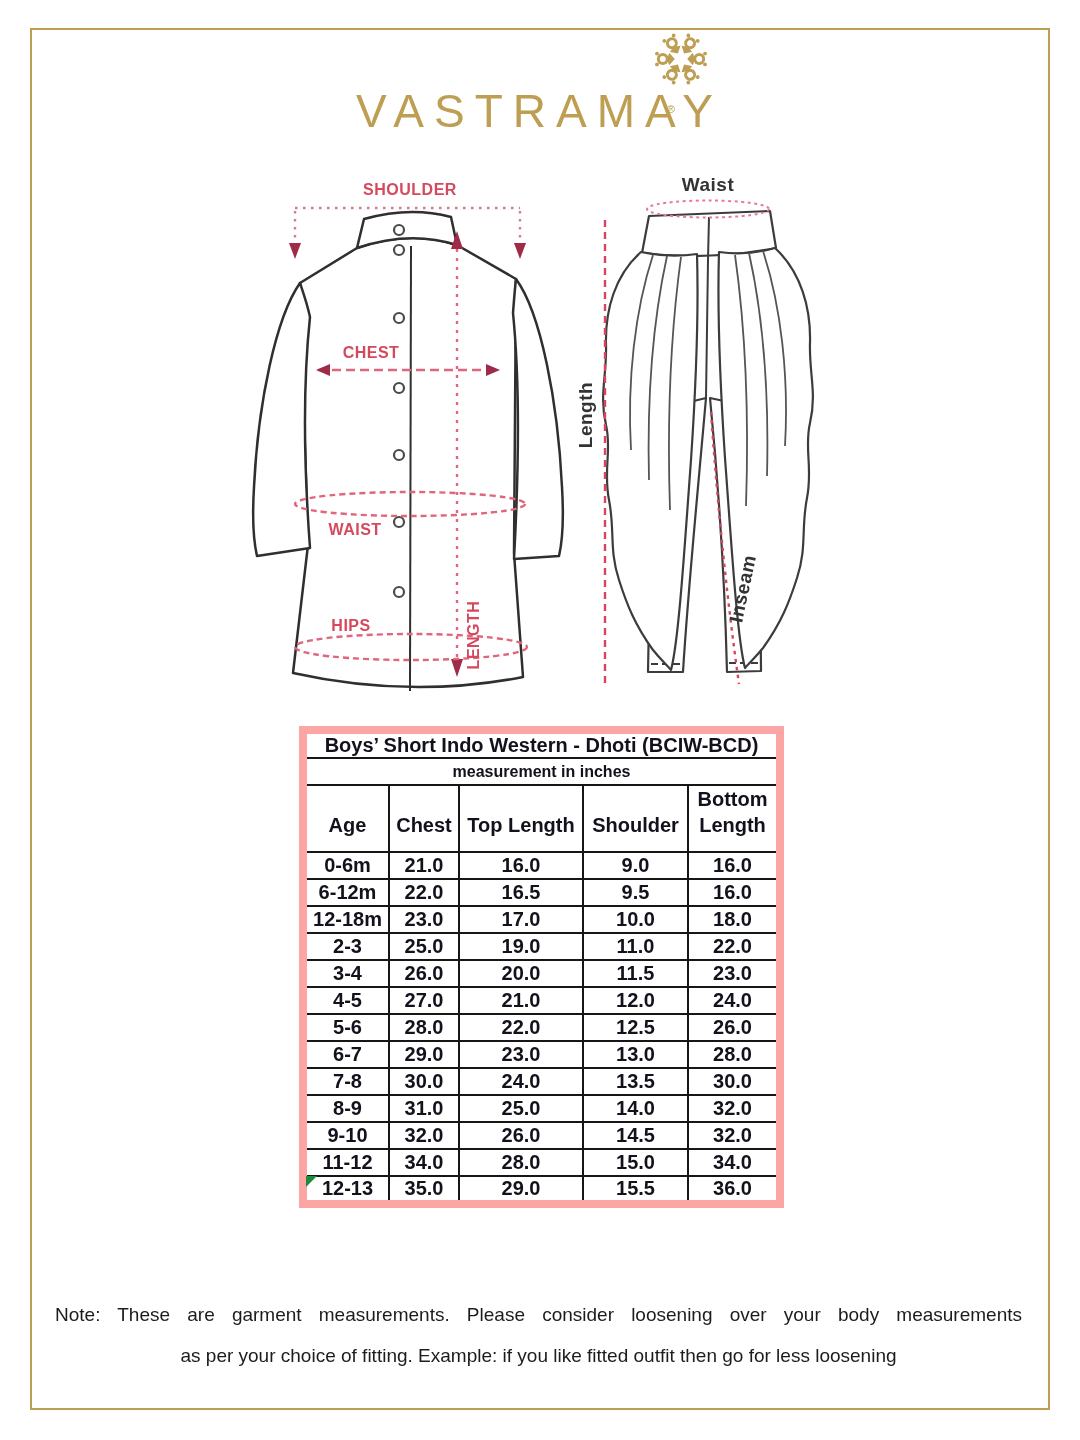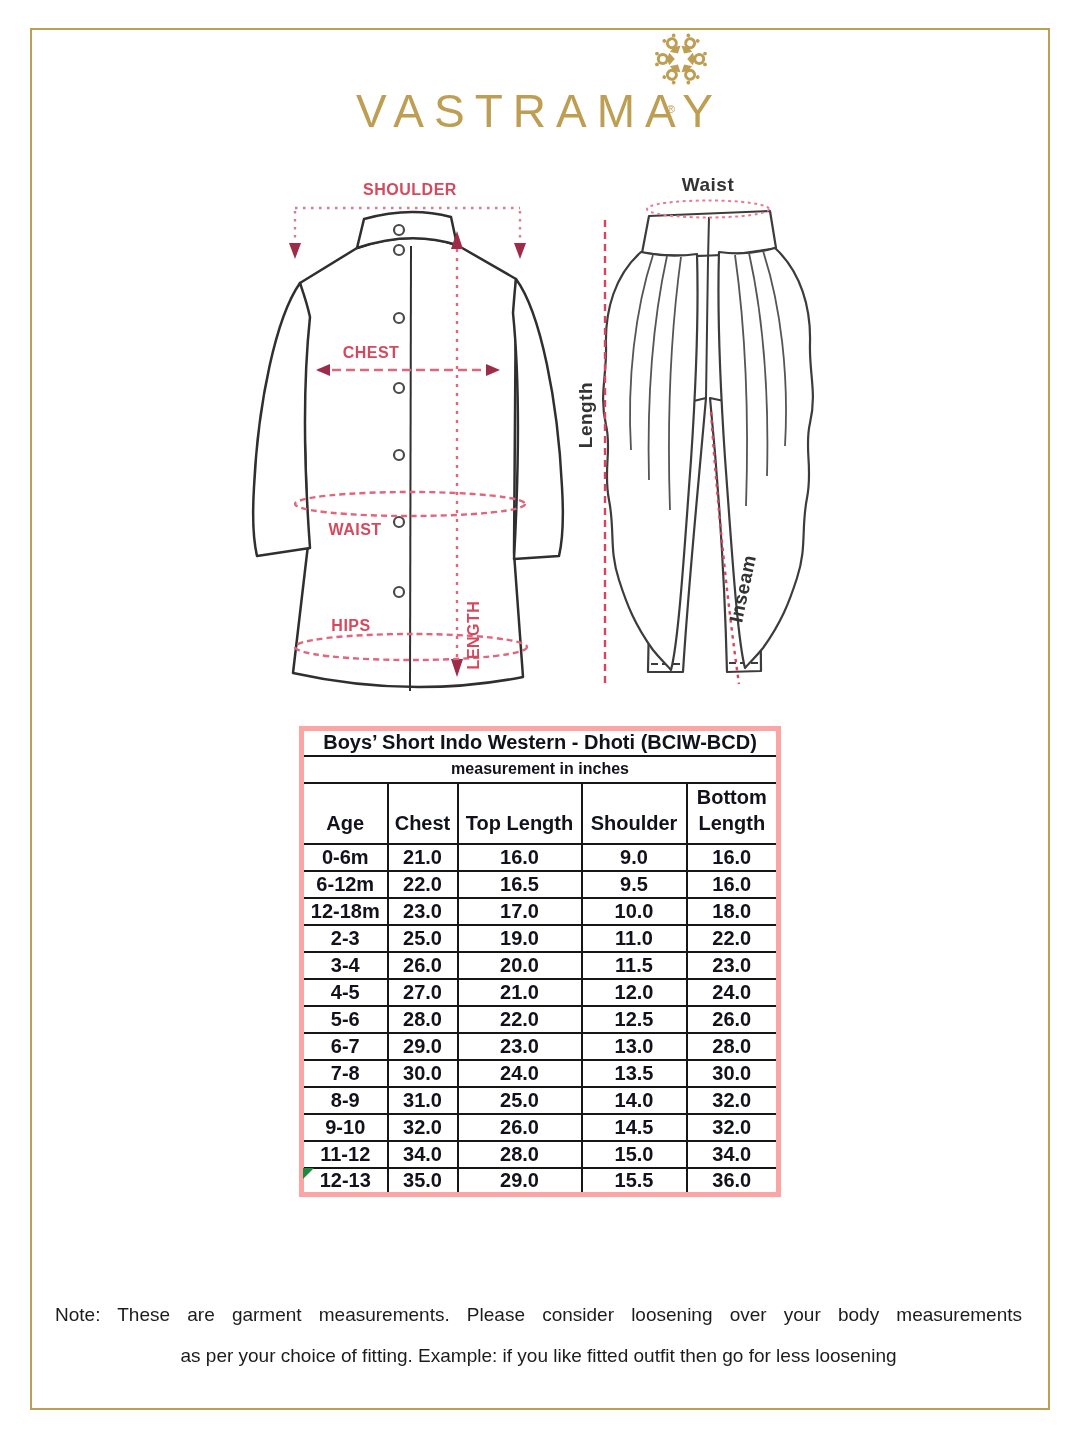--- a/index.html
+++ b/index.html
@@ -22,29 +22,29 @@
   .garment2{fill:#ffffff;stroke:#3c3c3c;stroke-width:2.2;stroke-linejoin:round;}
   .fold{fill:none;stroke:#555555;stroke-width:1.8;}
   .dash-pink{fill:none;stroke:#e0667e;stroke-width:2.4;}
   .dot-grey{fill:none;stroke:#cf8090;stroke-width:2.4;}
   .dash-red{fill:none;stroke:#d64560;stroke-width:2.4;}
   .arrow{fill:#9e2b47;stroke:none;}
 
   
   .table-wrap{position:absolute;left:299px;top:726px;width:477px;}
   table.size{border-collapse:collapse;width:477px;table-layout:fixed;color:#12121c;}
-  table.size{border:5px solid #fca5a5;}
+  table.size{border:8px solid #fca5a5;}
   table.size td,table.size th{border:2px solid #161616;text-align:center;vertical-align:middle;padding:0;}
   .col-age{width:86px}.col-chest{width:70px}.col-top{width:124px}.col-shoulder{width:105px}.col-bottom{width:92px}
   tr.r-title{height:27px}
   tr.r-title td{font-size:20px;font-weight:bold;}
   tr.r-sub{height:27px}
   tr.r-sub td{font-size:16px;font-weight:bold;}
   tr.r-head{height:57px}
-  tr.r-head th{font-size:20px;font-weight:bold;vertical-align:bottom;padding-bottom:7px;line-height:26px;}
+  tr.r-head th{font-size:20px;font-weight:bold;vertical-align:bottom;padding-bottom:13px;line-height:26px;}
   tr.r-data{height:27px}
   tr.r-data td{font-size:20px;font-weight:bold;position:relative;}
   .cell-marker{position:absolute;left:-1px;top:-1px;width:0;height:0;border-top:11px solid #1e8a3c;border-right:11px solid transparent;}
 
   
   .note{position:absolute;left:55px;right:58px;top:1294px;color:#1c1c1c;font-size:19px;line-height:41px;}
   .note-line1{text-align:justify;text-align-last:justify;}
   .note-line2{text-align:center;}
 </style>
 </head>

